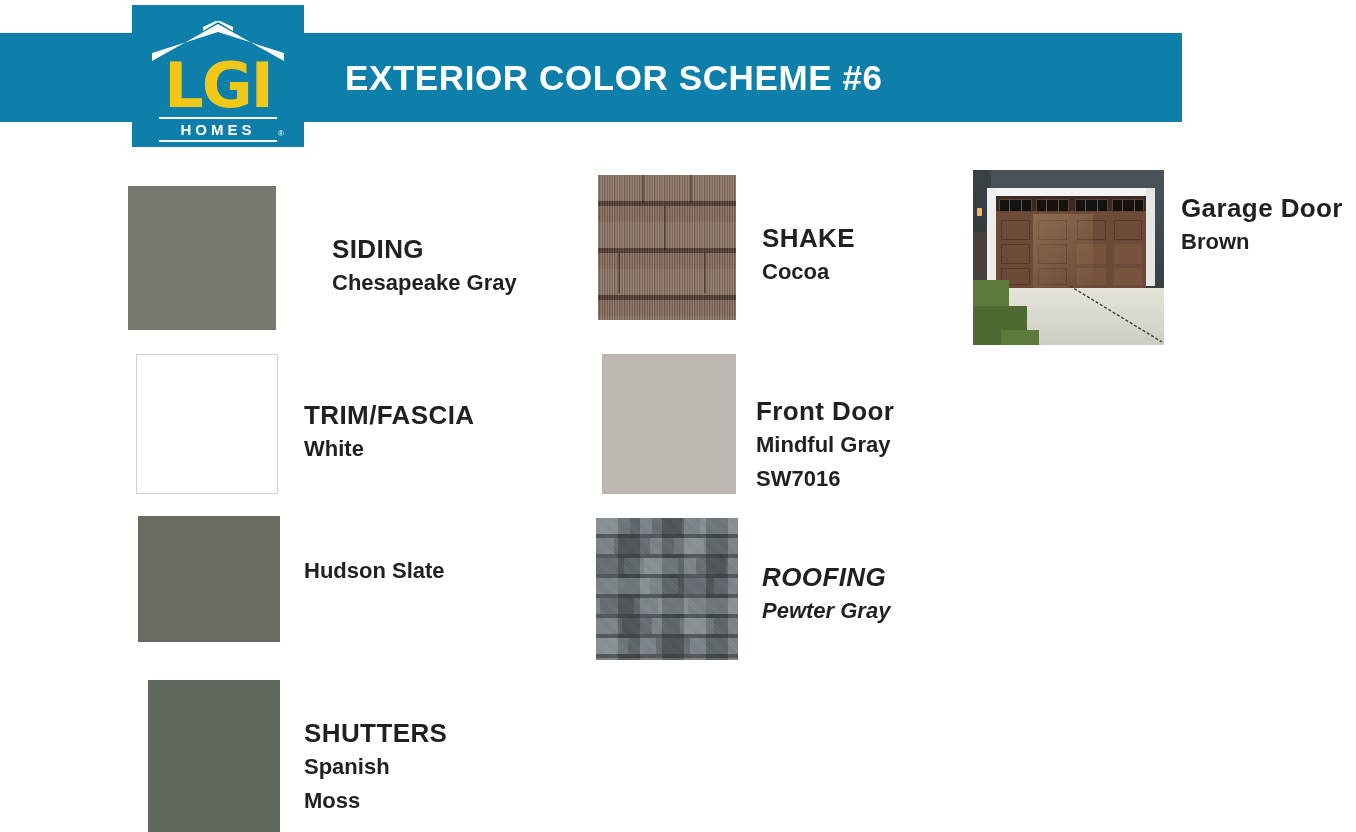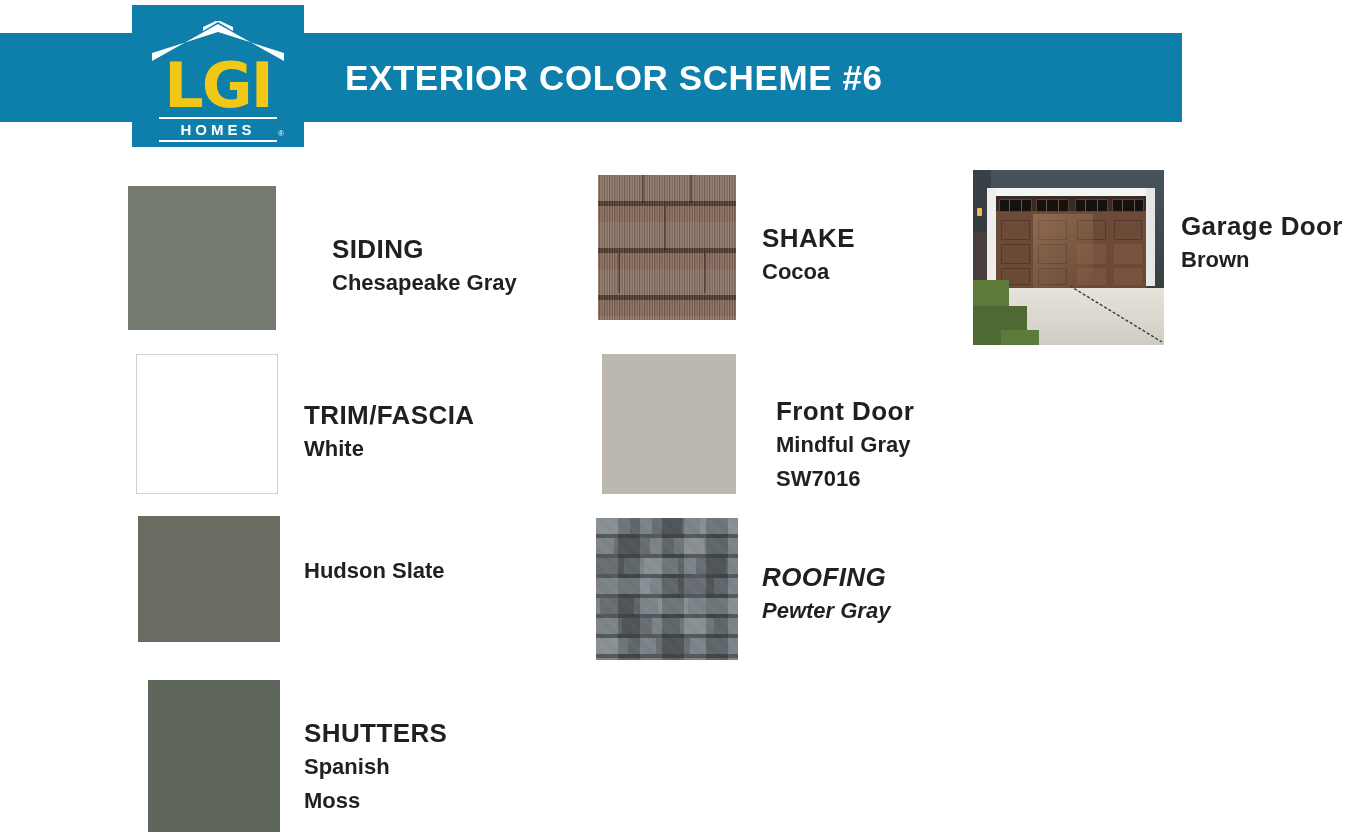--- a/index.html
+++ b/index.html
@@ -236,21 +236,21 @@
     <div class="shake-seam" style="left:106px;top:78px;height:40px;"></div>
   </div>
   <div class="entry-text" style="margin-left:26px; margin-top:46px;">
     <div class="entry-name">SHAKE</div>
     <div class="entry-color">Cocoa</div>
   </div>
 </div>
 
 <div class="entry" style="left:602px; top:354px; width:440px;">
   <div class="swatch" style="width:134px;height:140px;background:#bcb7b0;"></div>
-  <div class="entry-text" style="margin-left:40px; margin-top:40px;">
+  <div class="entry-text" style="margin-left:20px; margin-top:40px;">
     <div class="entry-name">Front Door</div>
     <div class="entry-color">Mindful Gray
 SW7016</div>
   </div>
 </div>
 
 <div class="entry" style="left:596px; top:518px; width:440px;font-style:italic;">
   <div class="swatch tex-roof" style="width:142px;height:142px;">
     <div class="roof-tab" style="left:0px;top:0px;width:34px;height:16px;"></div>
     <div class="roof-tab dark" style="left:56px;top:0px;width:30px;height:16px;"></div>
@@ -328,17 +328,17 @@
 
     <div class="gp" style="left:0;top:110px;width:36px;height:30px;background:#5e7a3b;"></div>
     <div class="gp" style="left:0;top:136px;width:54px;height:39px;background:#4e6a32;"></div>
     <div class="gp" style="left:28px;top:160px;width:38px;height:15px;background:#5c7a3c;"></div>
 
     <svg class="gp" style="left:95px;top:116px;" width="96" height="59" viewBox="0 0 96 59">
       <line x1="2" y1="0" x2="94" y2="56" stroke="#3a3a38" stroke-width="1.4" stroke-dasharray="3 2"></line>
     </svg>
   </div>
 
-  <div class="entry-text" style="margin-left:17px; margin-top:39px;">
+  <div class="entry-text" style="margin-left:17px; margin-top:21px;">
     <div class="entry-name">Garage Door</div>
     <div class="entry-color">Brown</div>
   </div>
 </div>
 
 </body></html>

